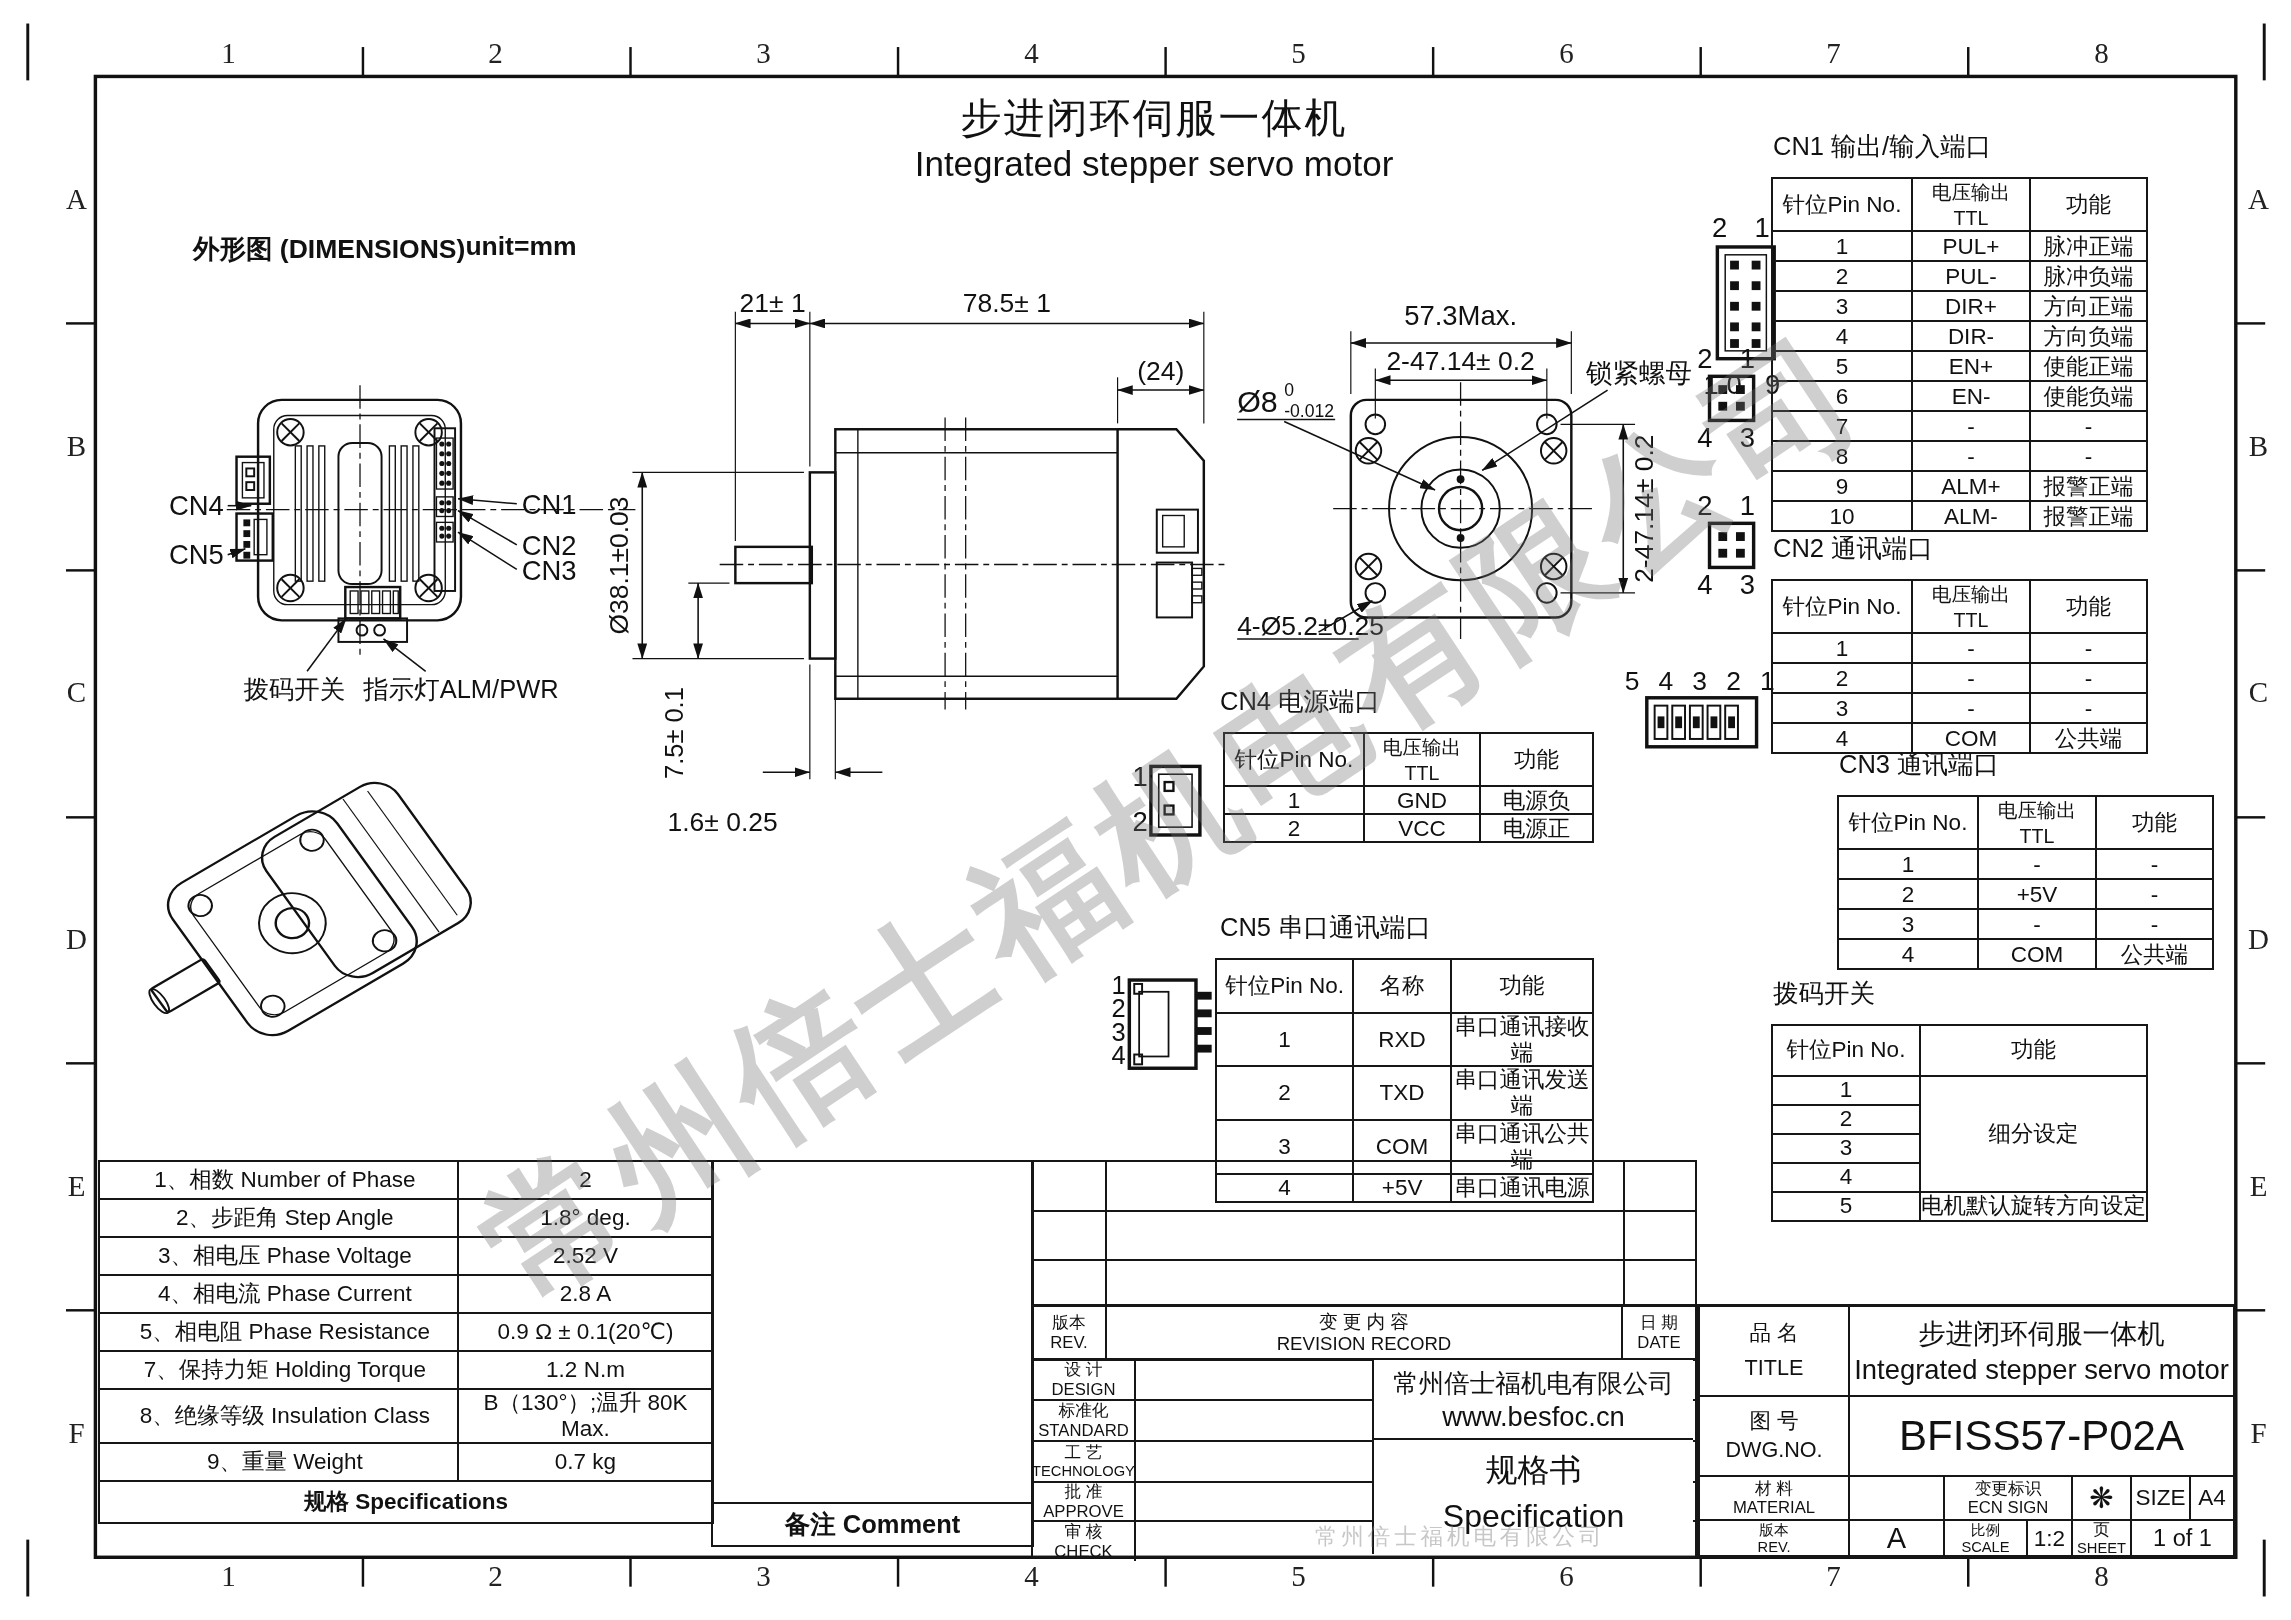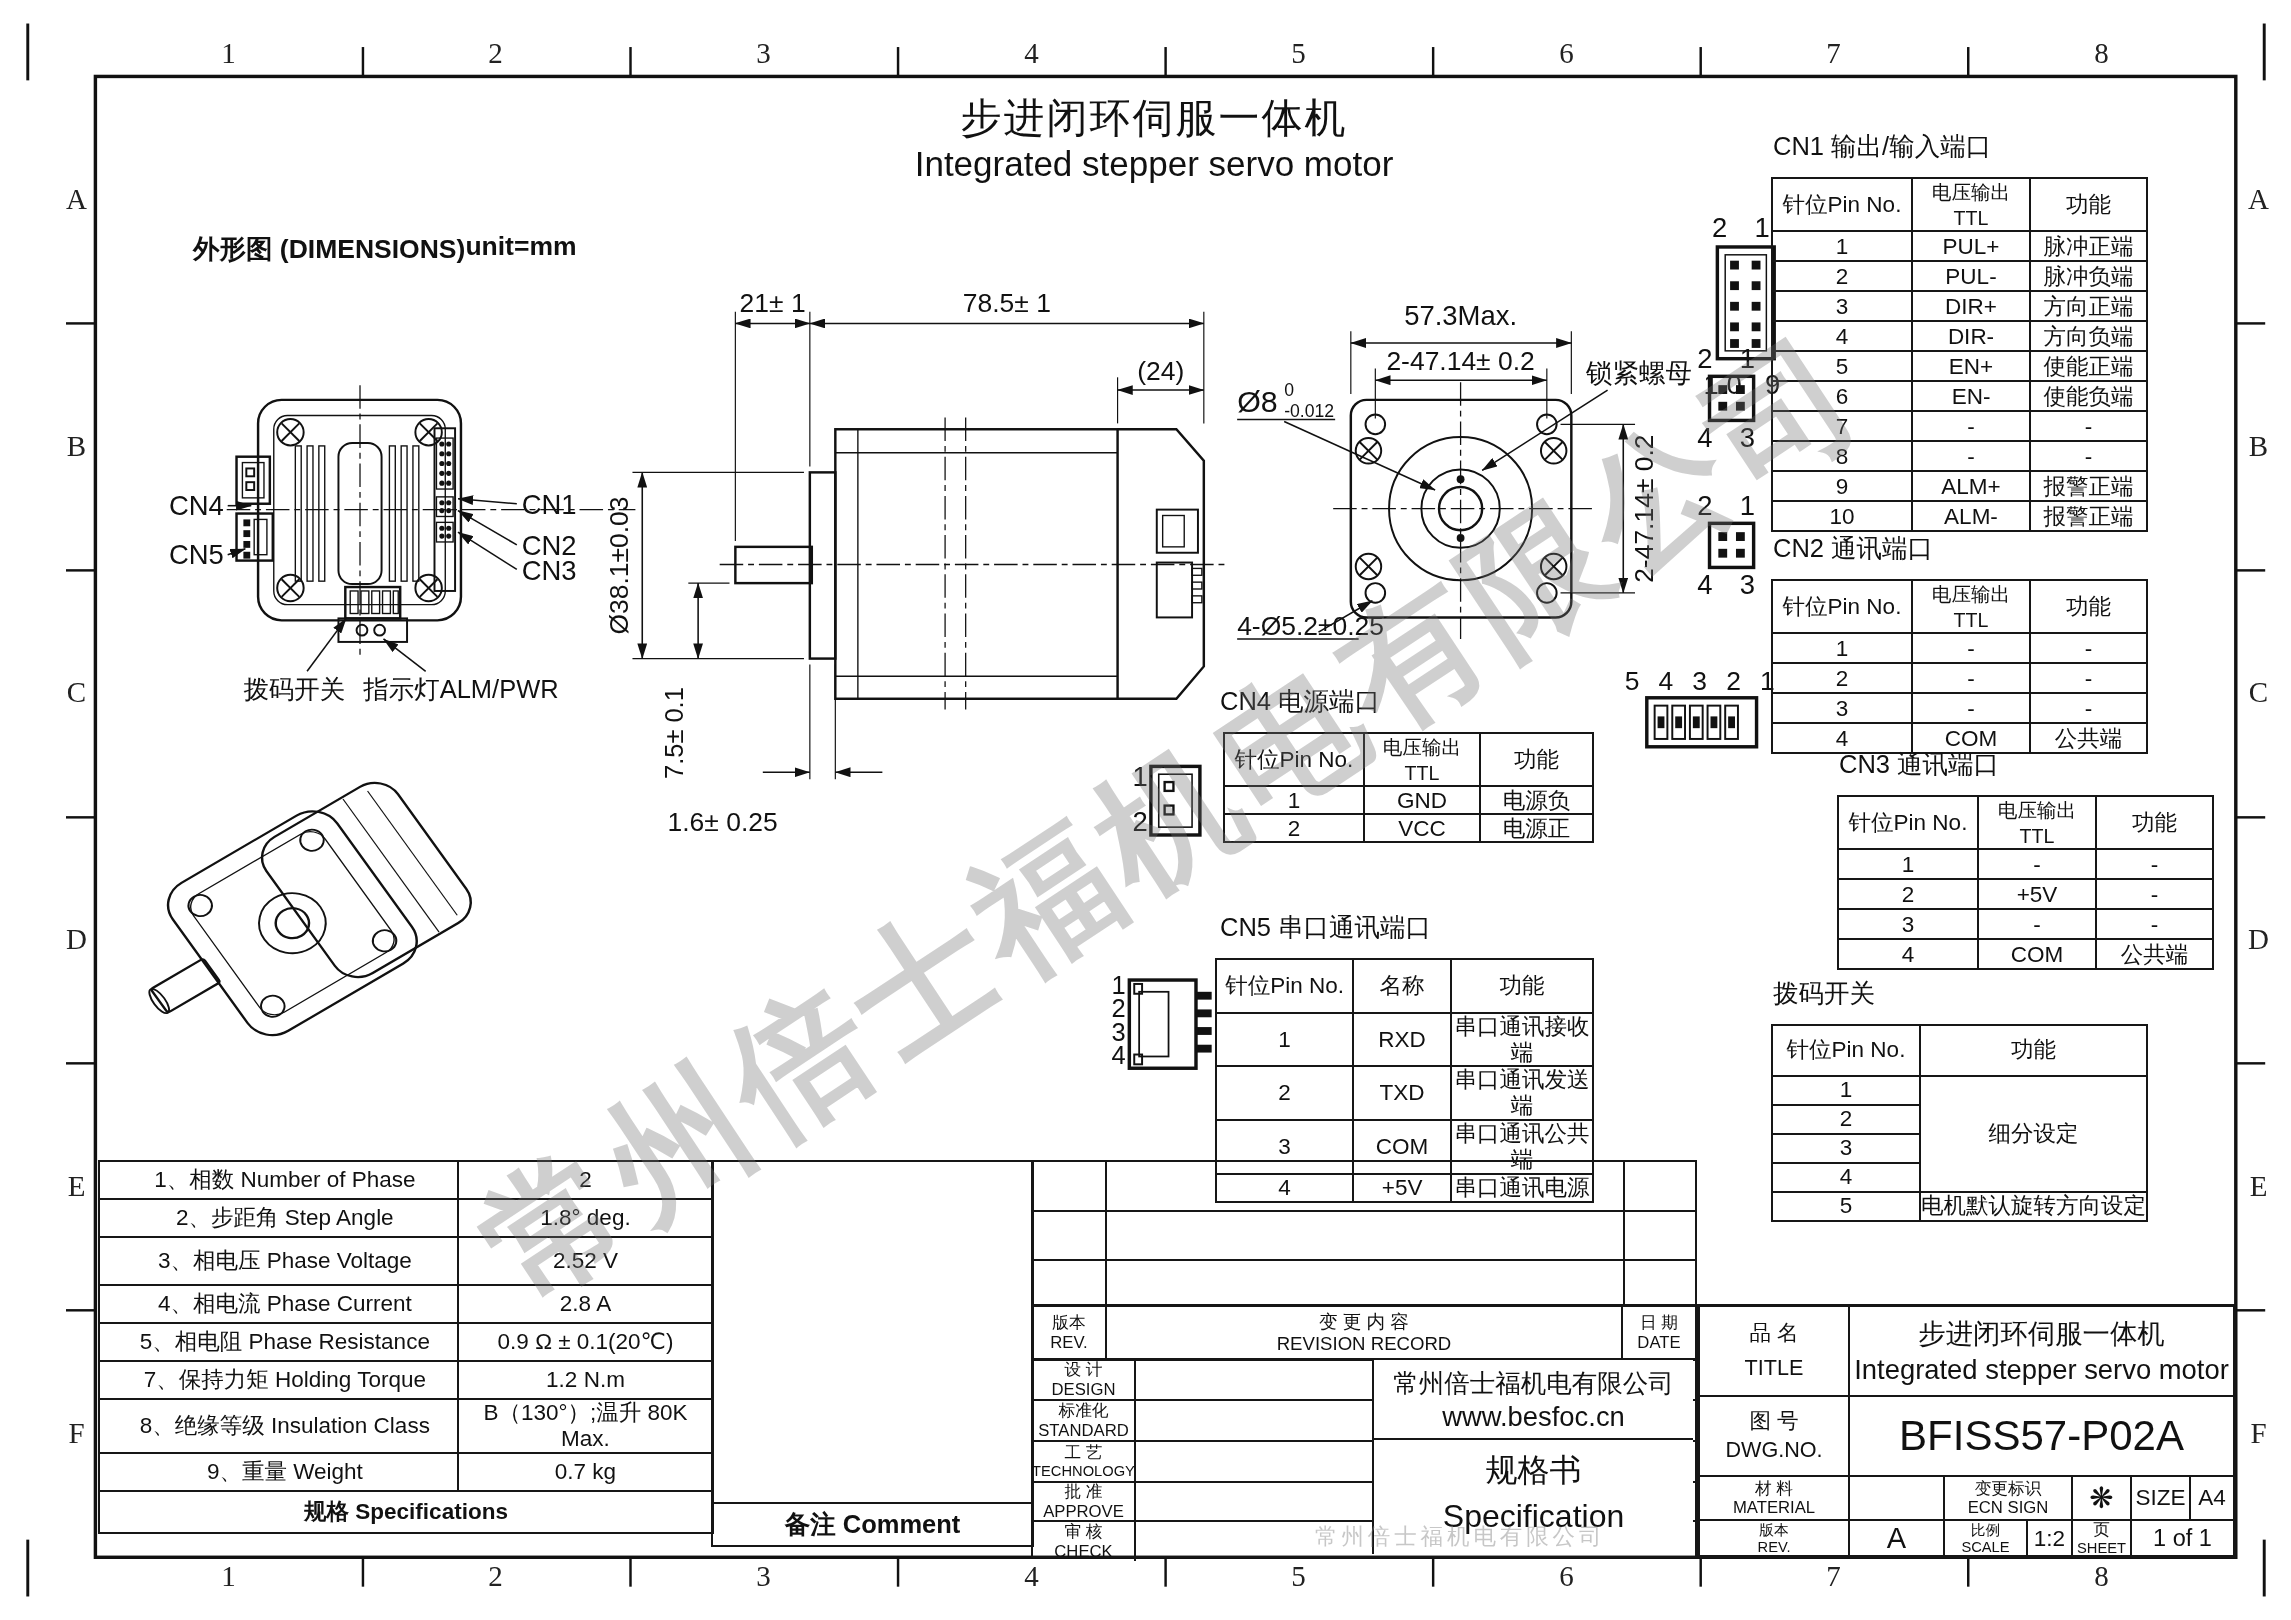--- a/index.html
+++ b/index.html
@@ -686,21 +686,21 @@
       </colgroup>
     <tbody>
         <tr style="height:38px">
           <td class="slabel">1、相数 Number of Phase</td>
           <td>2</td>
         </tr>
     <tr style="height:38px">
           <td class="slabel">2、步距角 Step Angle</td>
           <td>1.8°  deg.</td>
         </tr>
-    <tr style="height:48px">
+    <tr style="height:38px">
           <td class="slabel">3、相电压 Phase Voltage</td>
           <td>2.52 V</td>
         </tr>
     <tr style="height:38px">
           <td class="slabel">4、相电流 Phase Current</td>
           <td>2.8 A</td>
         </tr>
     <tr style="height:38px">
           <td class="slabel">5、相电阻 Phase Resistance</td>
           <td>0.9 Ω ± 0.1(20℃)</td>

